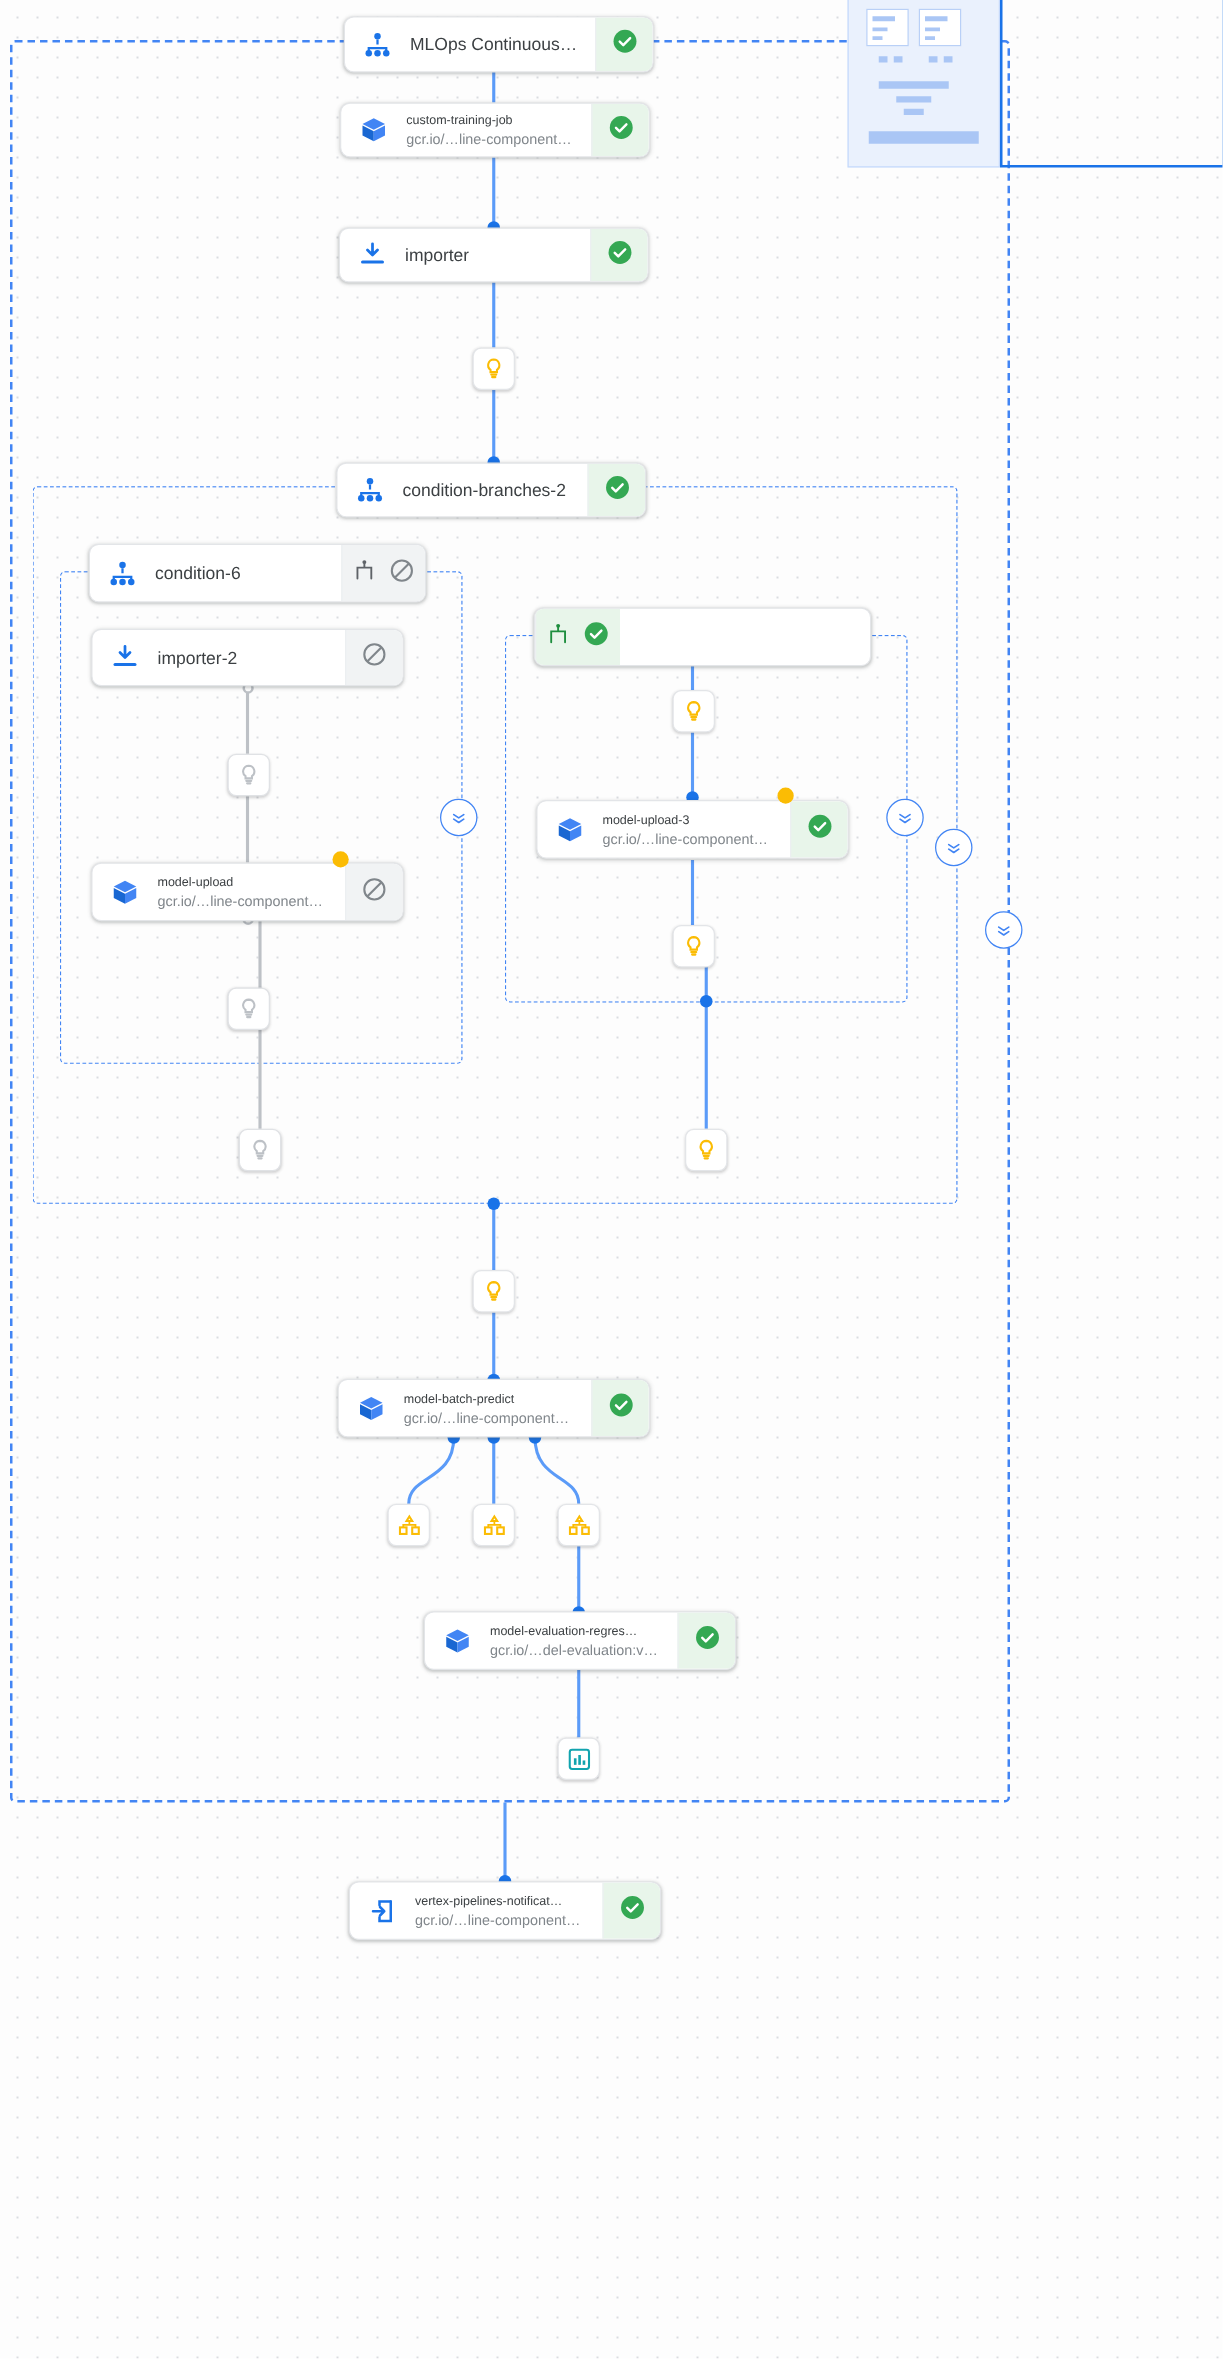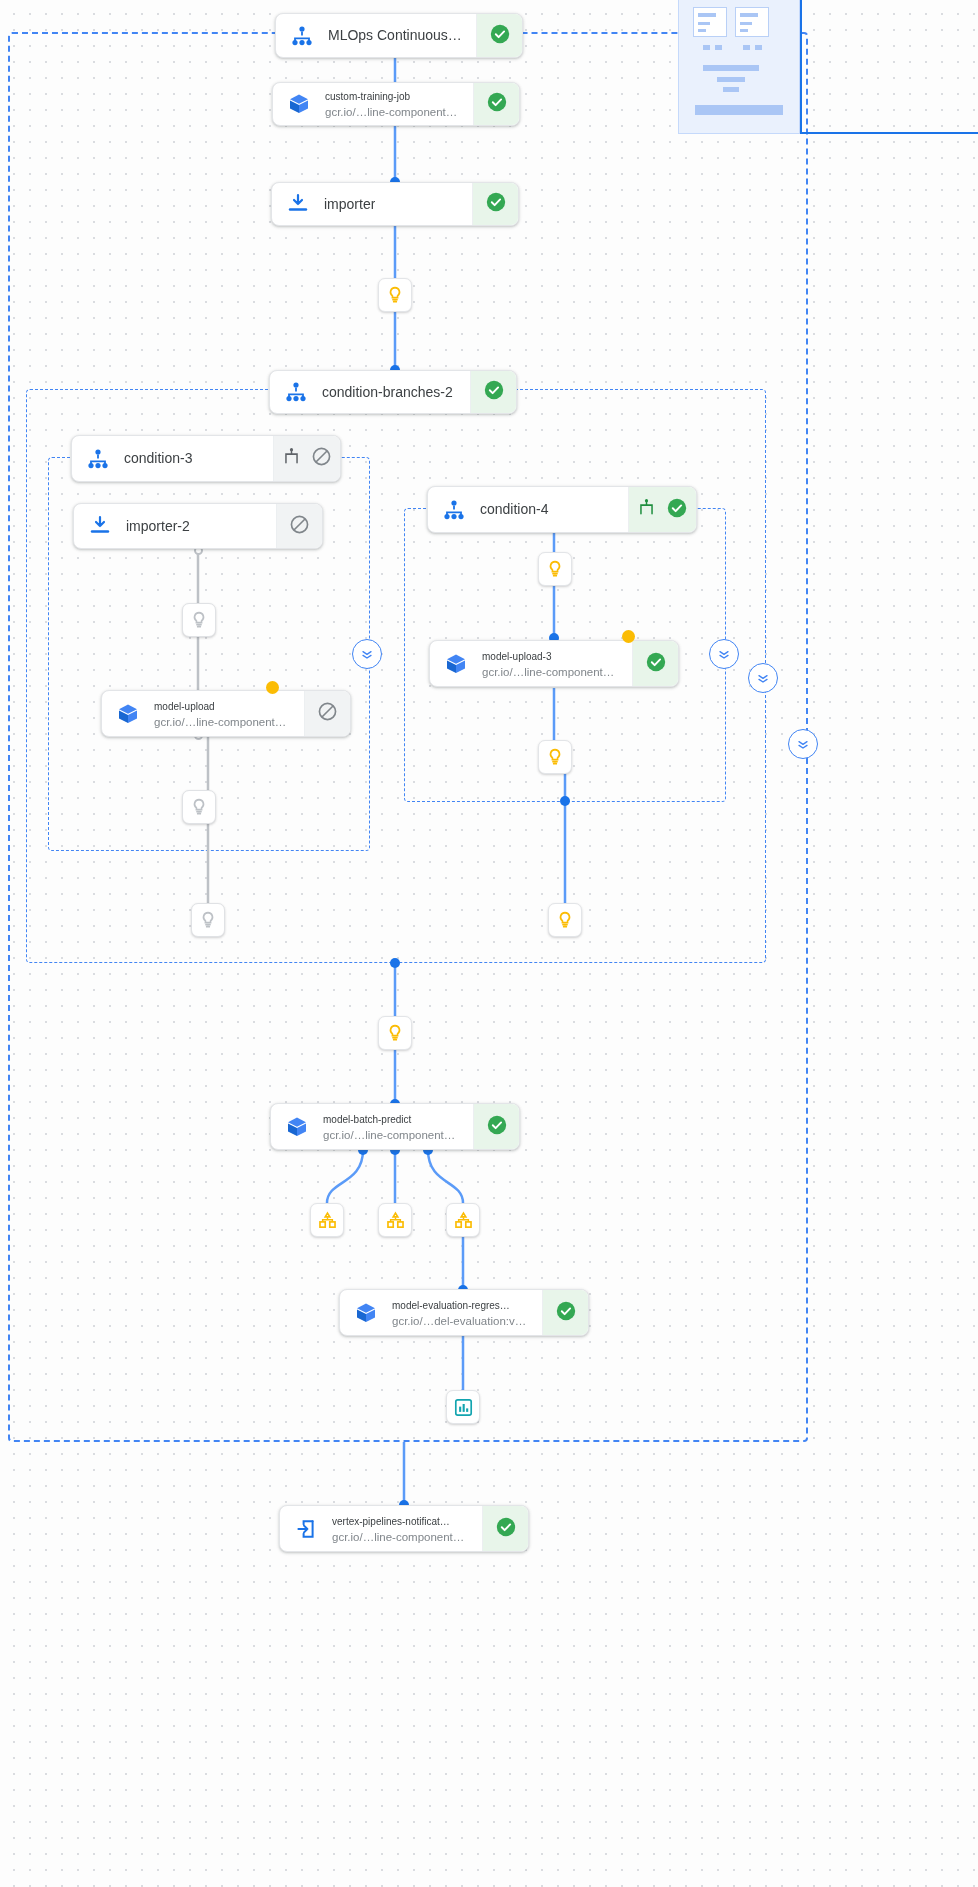--- a/index.html
+++ b/index.html
@@ -284,21 +284,21 @@
       <span class="ico">
         <svg width="24" height="24" viewBox="0 0 24 24">
           <circle cx="12" cy="5" r="2.6" fill="#1a73e8"></circle>
           <path d="M12 7.6v4M5 17v-2.6h14V17" stroke="#1a73e8" stroke-width="1.8" fill="none"></path>
           <circle cx="5" cy="18.6" r="2.6" fill="#1a73e8"></circle>
           <circle cx="12" cy="18.6" r="2.6" fill="#1a73e8"></circle>
           <circle cx="19" cy="18.6" r="2.6" fill="#1a73e8"></circle>
         </svg>
       </span>
       <span class="txt">
-        <div class="t1">condition-3</div>
+        <div class="t1">condition-6</div>
       </span>
     </div>
     <div class="status plain dual">
       <span>
         <svg width="19" height="19" viewBox="0 0 24 24">
           <path d="M5 20V9h14v11M12 9V4" stroke="#5f6368" stroke-width="1.9" fill="none" stroke-linecap="round"></path>
           <circle cx="12" cy="3.4" r="2" fill="#5f6368"></circle>
         </svg>
       </span>
       <span>
@@ -332,21 +332,21 @@
     </div>
   </div>
 
   <div class="chip grey" style="left:182px; top:603px;">
     <svg width="20" height="20" viewBox="0 0 24 24">
       <path d="M12 3.2a5.4 5.4 0 0 0-3.1 9.8v2.2h6.2V13A5.4 5.4 0 0 0 12 3.2z" fill="none" stroke="#bdc1c6" stroke-width="2"></path>
       <path d="M9.6 17.6h4.8M10.4 20h3.2" stroke="#bdc1c6" stroke-width="2" stroke-linecap="round"></path>
     </svg>
   </div>
 
-  <div class="node" style="left:73px; top:690px; width:250px; height:47px;margin-left:28px;">
+  <div class="node" style="left:73px; top:690px; width:250px; height:47px;">
     <div class="body">
       <span class="ico">
         <svg width="24" height="24" viewBox="0 0 24 24">
           <path d="M12 2.6l9 4.6-9 4.6-9-4.6z" fill="#4285f4"></path>
           <path d="M3 8.4v8l9 4.6v-8z" fill="#1967d2"></path>
           <path d="M21 8.4v8l-9 4.6v-8z" fill="#4285f4"></path>
         </svg>
       </span>
       <span class="txt">
         <div class="t1">model-upload</div>
@@ -372,34 +372,20 @@
   </div>
 
   <div class="chip grey" style="left:191px; top:903px;">
     <svg width="20" height="20" viewBox="0 0 24 24">
       <path d="M12 3.2a5.4 5.4 0 0 0-3.1 9.8v2.2h6.2V13A5.4 5.4 0 0 0 12 3.2z" fill="none" stroke="#bdc1c6" stroke-width="2"></path>
       <path d="M9.6 17.6h4.8M10.4 20h3.2" stroke="#bdc1c6" stroke-width="2" stroke-linecap="round"></path>
     </svg>
   </div>
 
   <div class="node single" style="left:427px; top:486px; width:270px; height:47px;">
-    <div class="body">
-      <span class="ico">
-        <svg width="24" height="24" viewBox="0 0 24 24">
-          <circle cx="12" cy="5" r="2.6" fill="#1a73e8"></circle>
-          <path d="M12 7.6v4M5 17v-2.6h14V17" stroke="#1a73e8" stroke-width="1.8" fill="none"></path>
-          <circle cx="5" cy="18.6" r="2.6" fill="#1a73e8"></circle>
-          <circle cx="12" cy="18.6" r="2.6" fill="#1a73e8"></circle>
-          <circle cx="19" cy="18.6" r="2.6" fill="#1a73e8"></circle>
-        </svg>
-      </span>
-      <span class="txt">
-        <div class="t1">condition-4</div>
-      </span>
-    </div>
     <div class="status ok dual">
       <span>
         <svg width="19" height="19" viewBox="0 0 24 24">
           <path d="M5 20V9h14v11M12 9V4" stroke="#1e8e3e" stroke-width="1.9" fill="none" stroke-linecap="round"></path>
           <circle cx="12" cy="3.4" r="2" fill="#1e8e3e"></circle>
         </svg>
       </span>
       <span>
         <svg width="22" height="22" viewBox="0 0 24 24">
           <circle cx="12" cy="12" r="10" fill="#34a853"></circle>

